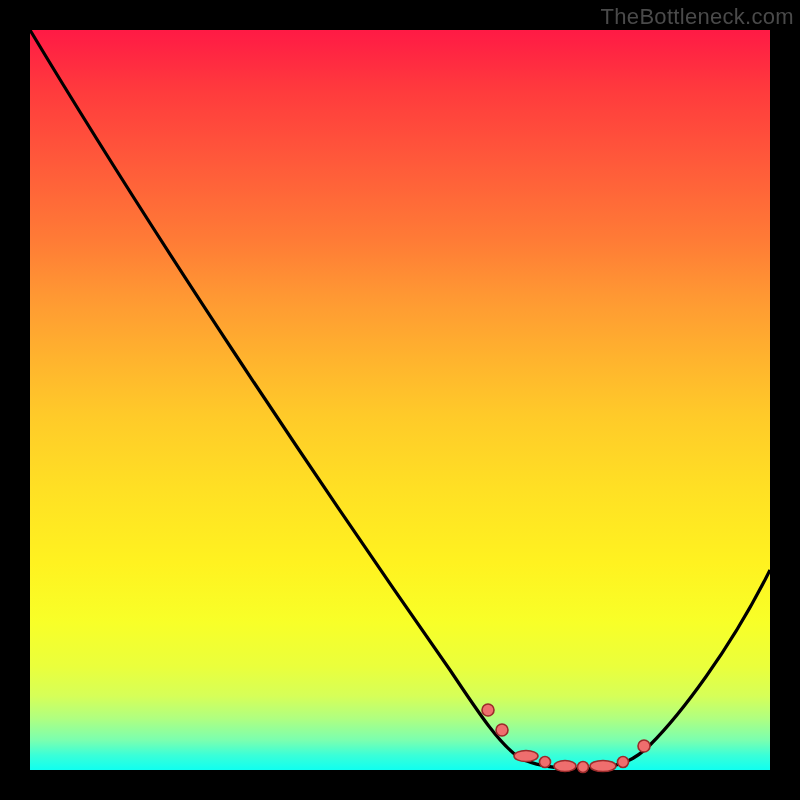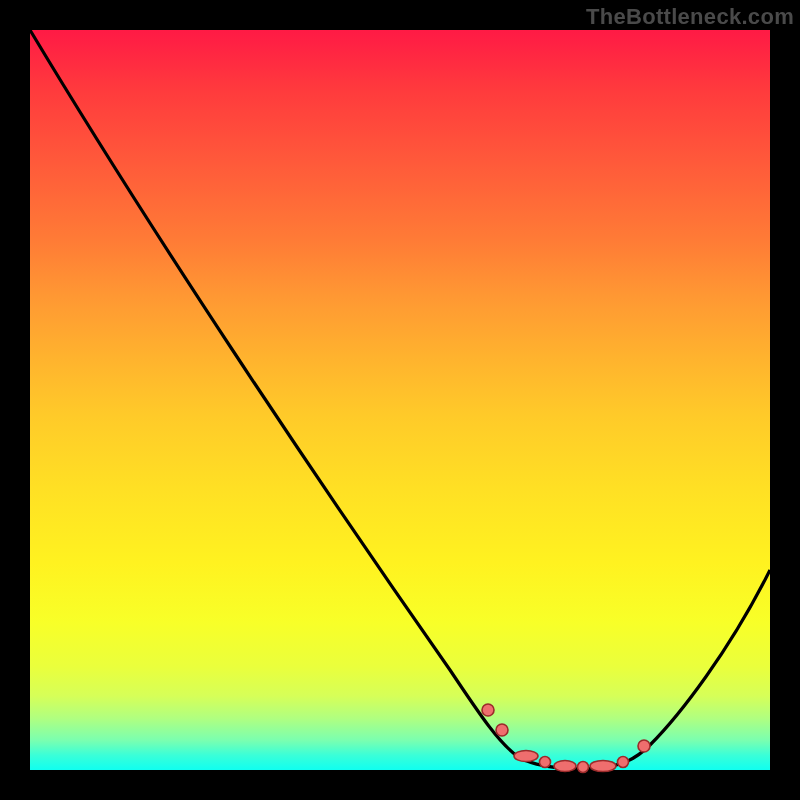--- a/index.html
+++ b/index.html
@@ -16,21 +16,21 @@
     top: 0; left: 0;
     width: 800px; height: 800px;
     background: #000;
   }
   .watermark {
     position: absolute;
     top: 4px;
     right: 6px;
     color: #4a4a4a;
     font-size: 22px;
-    font-weight: 700;
+    font-weight: 400;
     letter-spacing: 0.3px;
   }
   .plot {
     position: absolute;
     top: 30px;
     left: 30px;
     width: 740px;
     height: 740px;
     background: linear-gradient(to bottom,
       #ff1a45 0%,

